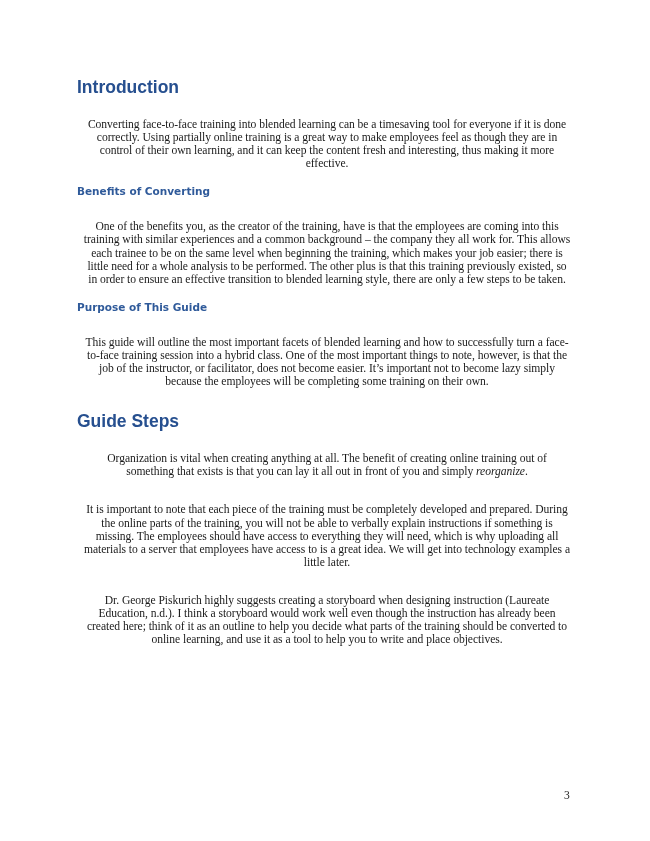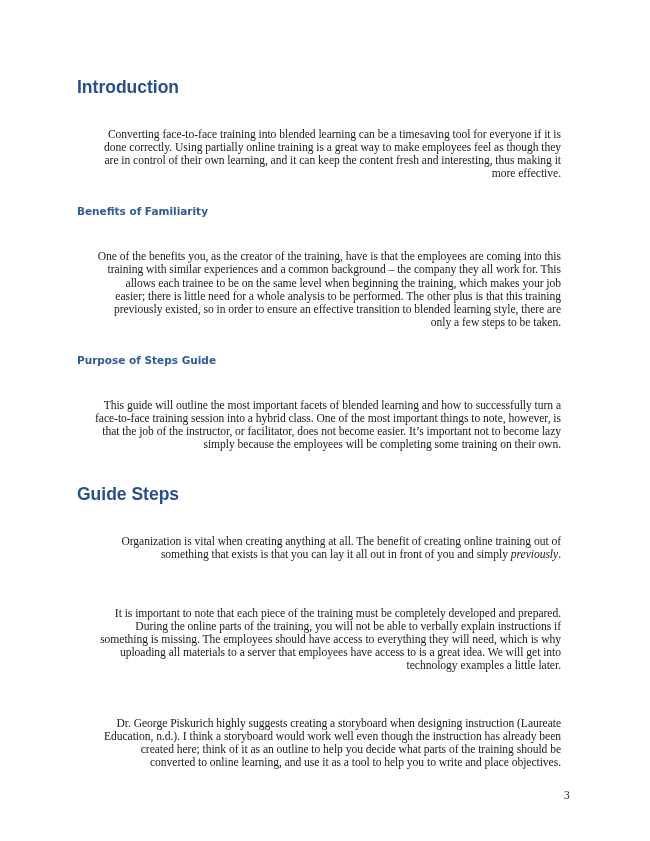--- a/index.html
+++ b/index.html
@@ -40,22 +40,22 @@
       font-family: "DejaVu Sans", sans-serif;
       font-weight: bold;
       font-size: 10.5px;
       color: #2f5a9a;
       margin: 0;
       line-height: 14px;
     }
     p.body {
       font-size: 11.6px;
       line-height: 13.1px;
-      margin: 16px;
-      text-align: right;
+      margin: 6px;
+      text-align: center;
       letter-spacing: -0.05px;
     }
     .gap-h1-p { height: 14px; }
     .gap-p-h2 { height: 8px; }
     .gap-h2-p { height: 16px; }
     .gap-p-h1 { height: 16px; }
     .gap-p-p { height: 13px; }
     .page-number {
       position: absolute;
       left: 564px;
@@ -70,33 +70,33 @@
 <body>
 
 <div class="page">
   <div class="content">
 
     <h1 class="heading">Introduction</h1>
     <div class="gap-h1-p"></div>
     <p class="body">Converting face-to-face training into blended learning can be a timesaving tool for everyone if it is done correctly. Using partially online training is a great way to make employees feel as though they are in control of their own learning, and it can keep the content fresh and interesting, thus making it more effective.</p>
 
     <div class="gap-p-h2"></div>
-    <h2 class="subheading">Benefits of Familiarity</h2>
+    <h2 class="subheading">Benefits of Converting</h2>
     <div class="gap-h2-p"></div>
     <p class="body">One of the benefits you, as the creator of the training, have is that the employees are coming into this training with similar experiences and a common background – the company they all work for. This allows each trainee to be on the same level when beginning the training, which makes your job easier; there is little need for a whole analysis to be performed. The other plus is that this training previously existed, so in order to ensure an effective transition to blended learning style, there are only a few steps to be taken.</p>
 
     <div class="gap-p-h2"></div>
-    <h2 class="subheading">Purpose of Steps Guide</h2>
+    <h2 class="subheading">Purpose of This Guide</h2>
     <div class="gap-h2-p"></div>
     <p class="body">This guide will outline the most important facets of blended learning and how to successfully turn a face-to-face training session into a hybrid class. One of the most important things to note, however, is that the job of the instructor, or facilitator, does not become easier. It’s important not to become lazy simply because the employees will be completing some training on their own.</p>
 
     <div class="gap-p-h1"></div>
     <h1 class="heading">Guide Steps</h1>
     <div class="gap-h1-p"></div>
-    <p class="body"><span>Organization is vital when creating anything at all. The benefit of creating online training out of something that exists is that you can lay it all out in front of you and simply </span><em>previously</em><span>.</span></p>
+    <p class="body"><span>Organization is vital when creating anything at all. The benefit of creating online training out of something that exists is that you can lay it all out in front of you and simply </span><em>reorganize</em><span>.</span></p>
 
     <div class="gap-p-p"></div>
     <p class="body">It is important to note that each piece of the training must be completely developed and prepared. During the online parts of the training, you will not be able to verbally explain instructions if something is missing. The employees should have access to everything they will need, which is why uploading all materials to a server that employees have access to is a great idea. We will get into technology examples a little later.</p>
 
     <div class="gap-p-p"></div>
     <p class="body">Dr. George Piskurich highly suggests creating a storyboard when designing instruction (Laureate Education, n.d.). I think a storyboard would work well even though the instruction has already been created here; think of it as an outline to help you decide what parts of the training should be converted to online learning, and use it as a tool to help you to write and place objectives.</p>
 
   </div>
 
   <div class="page-number">3</div>

